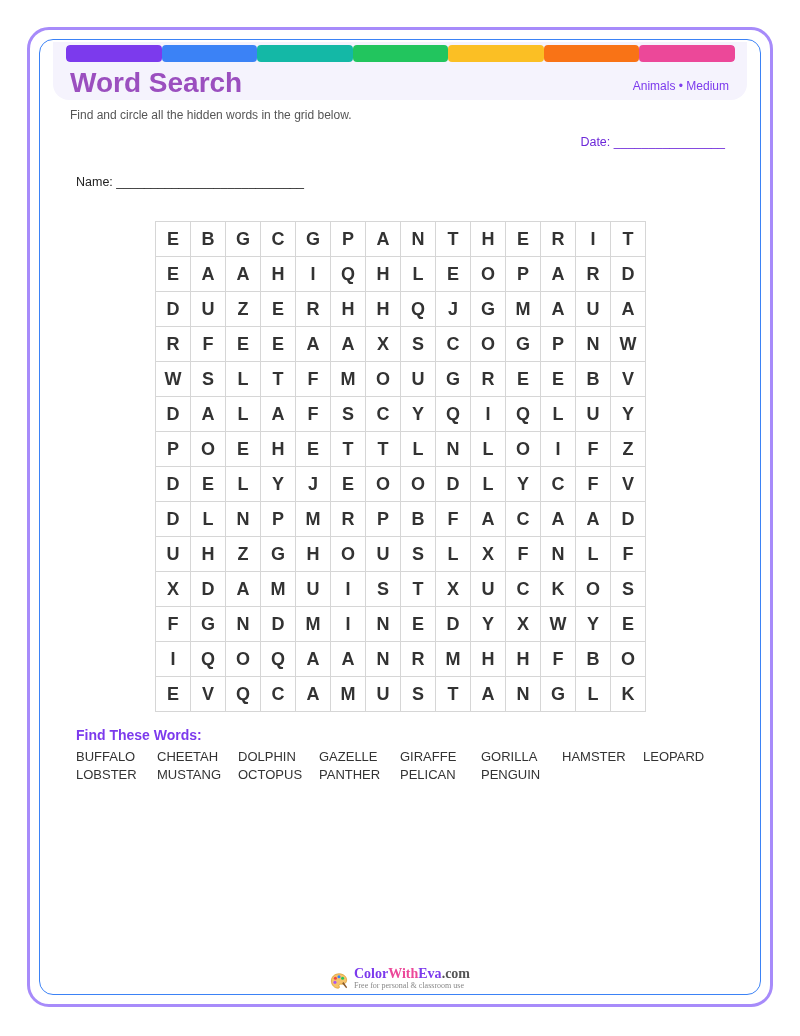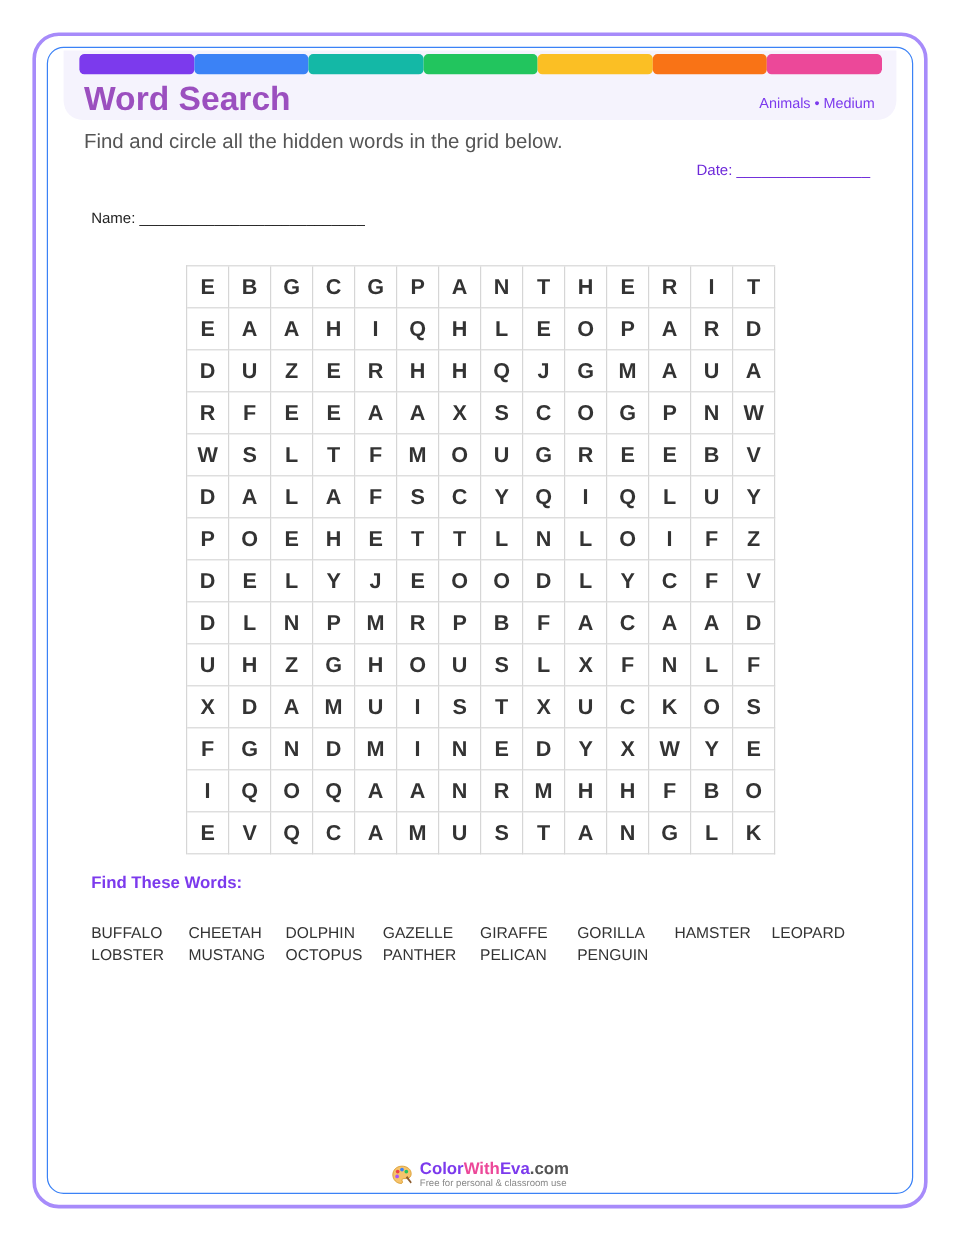--- a/index.html
+++ b/index.html
@@ -23,21 +23,21 @@
     .color-bar .seg { flex: 1; height: 100%; border-radius: 4px; }
     .title {
       position: absolute; left: 70px; top: 68px; font-size: 28px; font-weight: bold;
       color: #9b4fbf; line-height: 30px;
     }
     .subtitle {
       position: absolute; right: 71px; top: 76px; font-size: 12px; font-weight: normal;
       color: #7c3aed; line-height: 20px;
     }
     .instructions {
-      position: absolute; left: 70px; top: 108px; font-size: 17px; color: #555555;
+      position: absolute; left: 70px; top: 108px; font-size: 12px; color: #555555;
     }
     .name-line {
       position: absolute; left: 76px; top: 135px; font-size: 12.5px; color: #222222; margin-top: 40px;
     }
     .date-line {
       position: absolute; right: 75px; top: 135px; font-size: 12.5px; color: #6d28d9;
     }
     .grid {
       position: absolute; left: 155px; top: 221px;
       display: grid; grid-template-columns: repeat(14, 35px); grid-auto-rows: 35px;
@@ -45,28 +45,28 @@
     }
     .cell {
       box-sizing: border-box; border-right: 1px solid #d6d6d6; border-bottom: 1px solid #d6d6d6;
       display: flex; align-items: center; justify-content: center;
       font-size: 18px; font-weight: bold; color: #333333;
     }
     .words-heading {
       position: absolute; left: 76px; top: 727px; font-size: 14px; font-weight: bold; color: #7c3aed;
     }
     .words-list {
-      position: absolute; left: 76px; top: 770px; width: 660px;
+      position: absolute; left: 76px; top: 749px; width: 660px;
       display: grid; grid-template-columns: repeat(8, 81px); row-gap: 2px;
     }
     .word { font-size: 13px; color: #333333; line-height: 16px; }
     .footer {
       position: absolute; left: 0; top: 966px; width: 800px; text-align: center;
     }
-    .footer-brand { display: inline-flex; align-items: center; gap: 6px; }
+    .footer-brand { display: inline-flex; align-items: flex-end; gap: 6px; font-family: Liberation Serif, serif; }
     .palette-icon { width: 18px; height: 18px; margin-top: 1px; }
     .brand-text { text-align: left; }
     .brand-name { font-size: 14px; font-weight: bold; line-height: 15px; }
     .brand-name .c1 { color: #7c3aed; }
     .brand-name .c2 { color: #ec4899; }
     .brand-name .c3 { color: #7c3aed; }
     .brand-name .c4 { color: #555555; }
     .brand-tag { font-size: 8px; color: #888888; line-height: 9px; }
   </style>
 </head>

